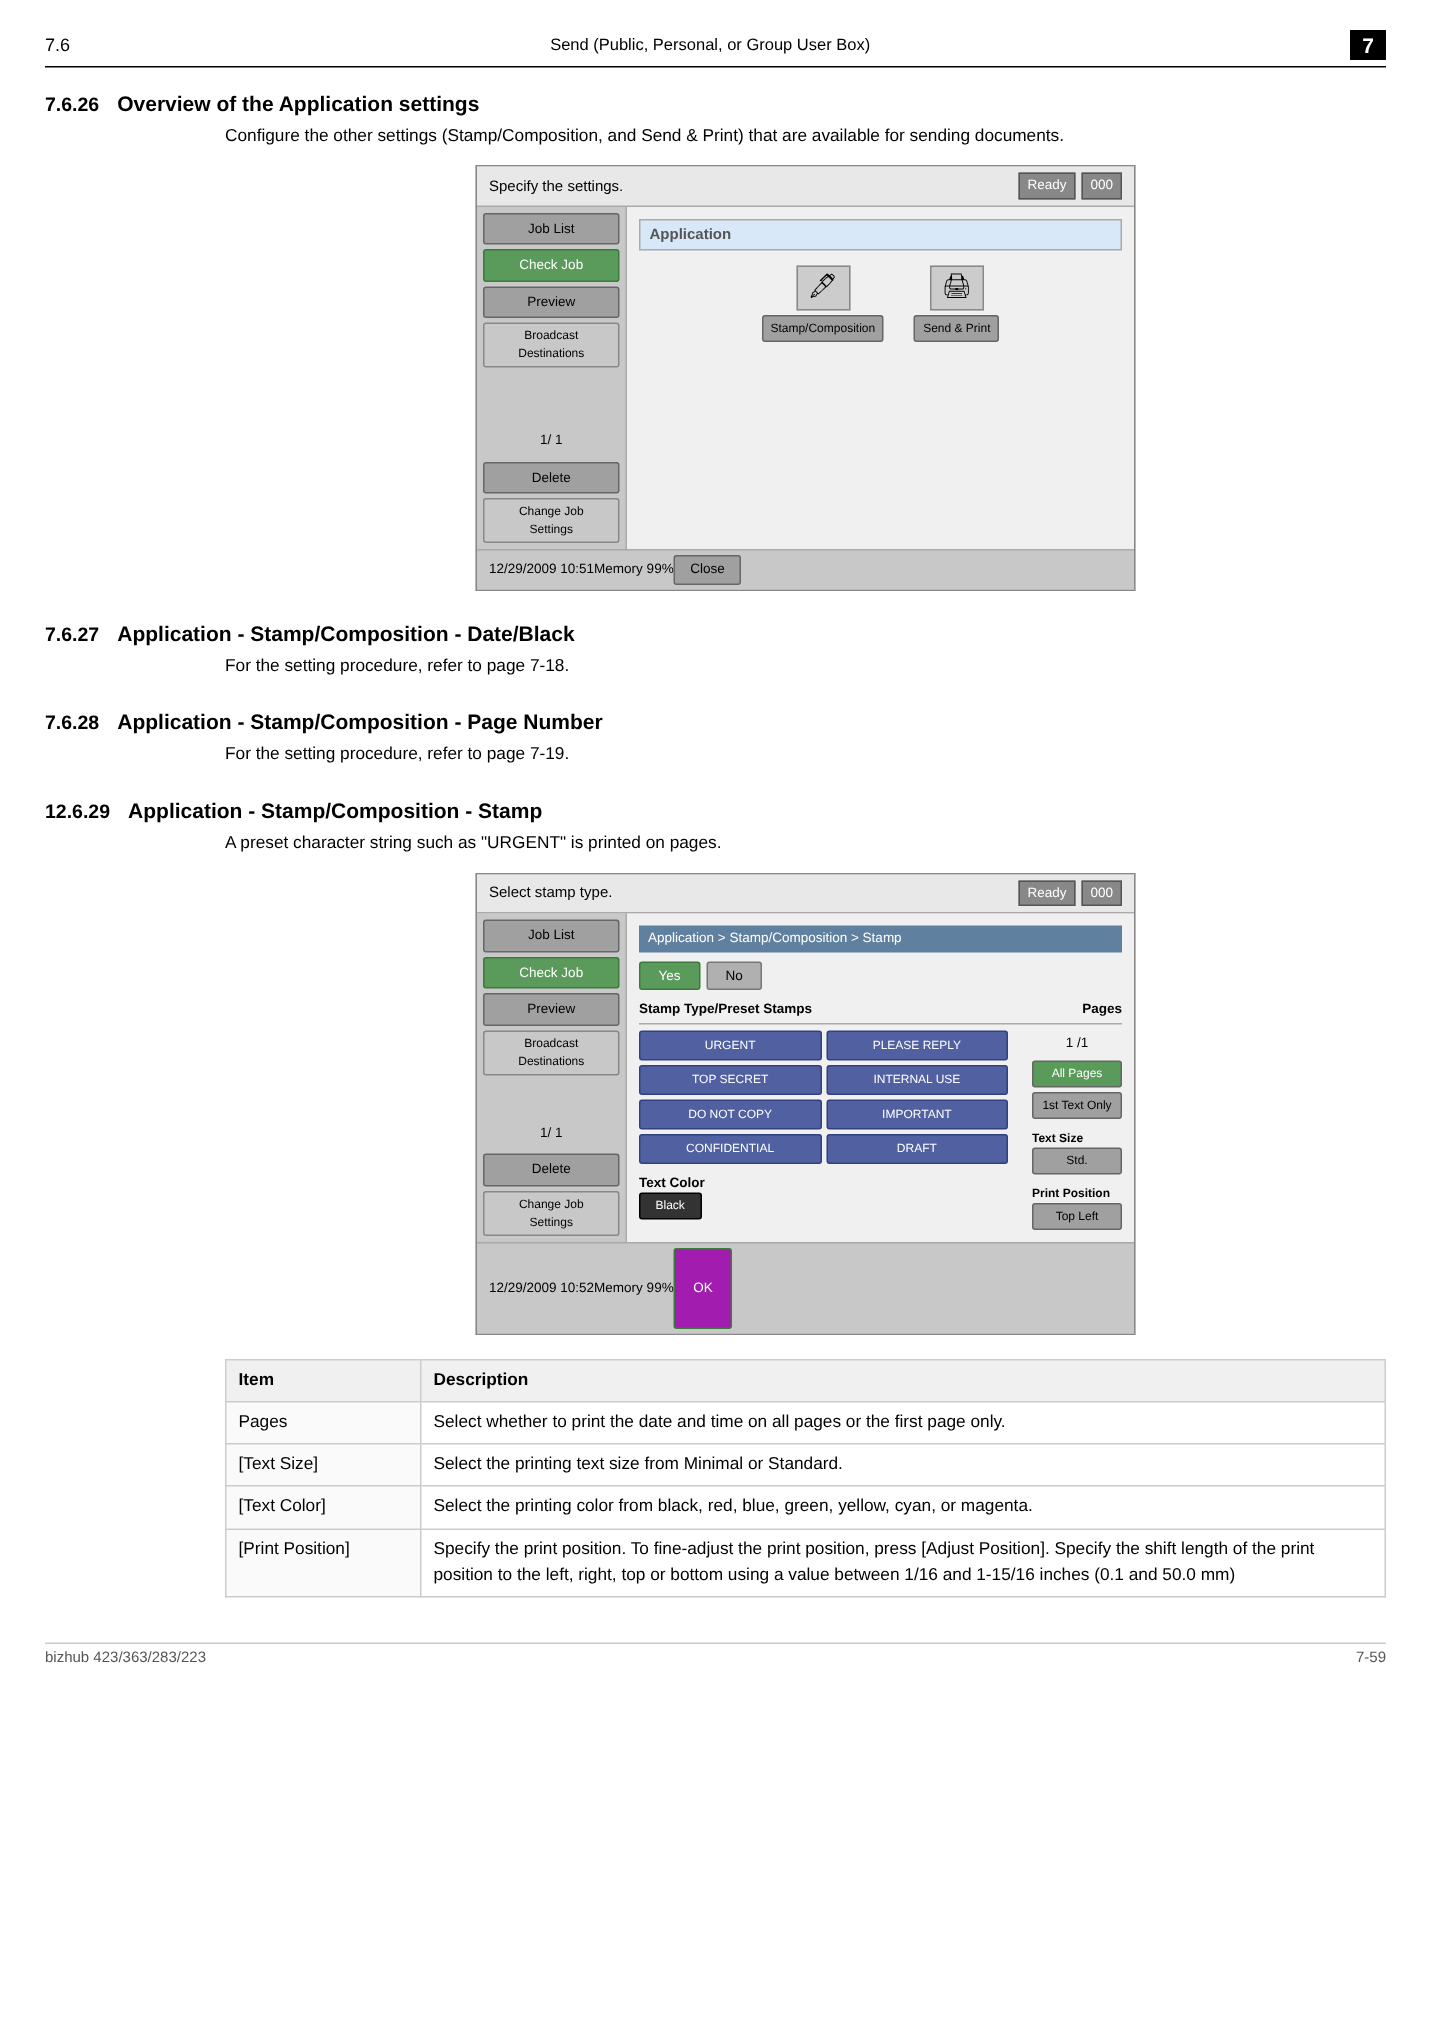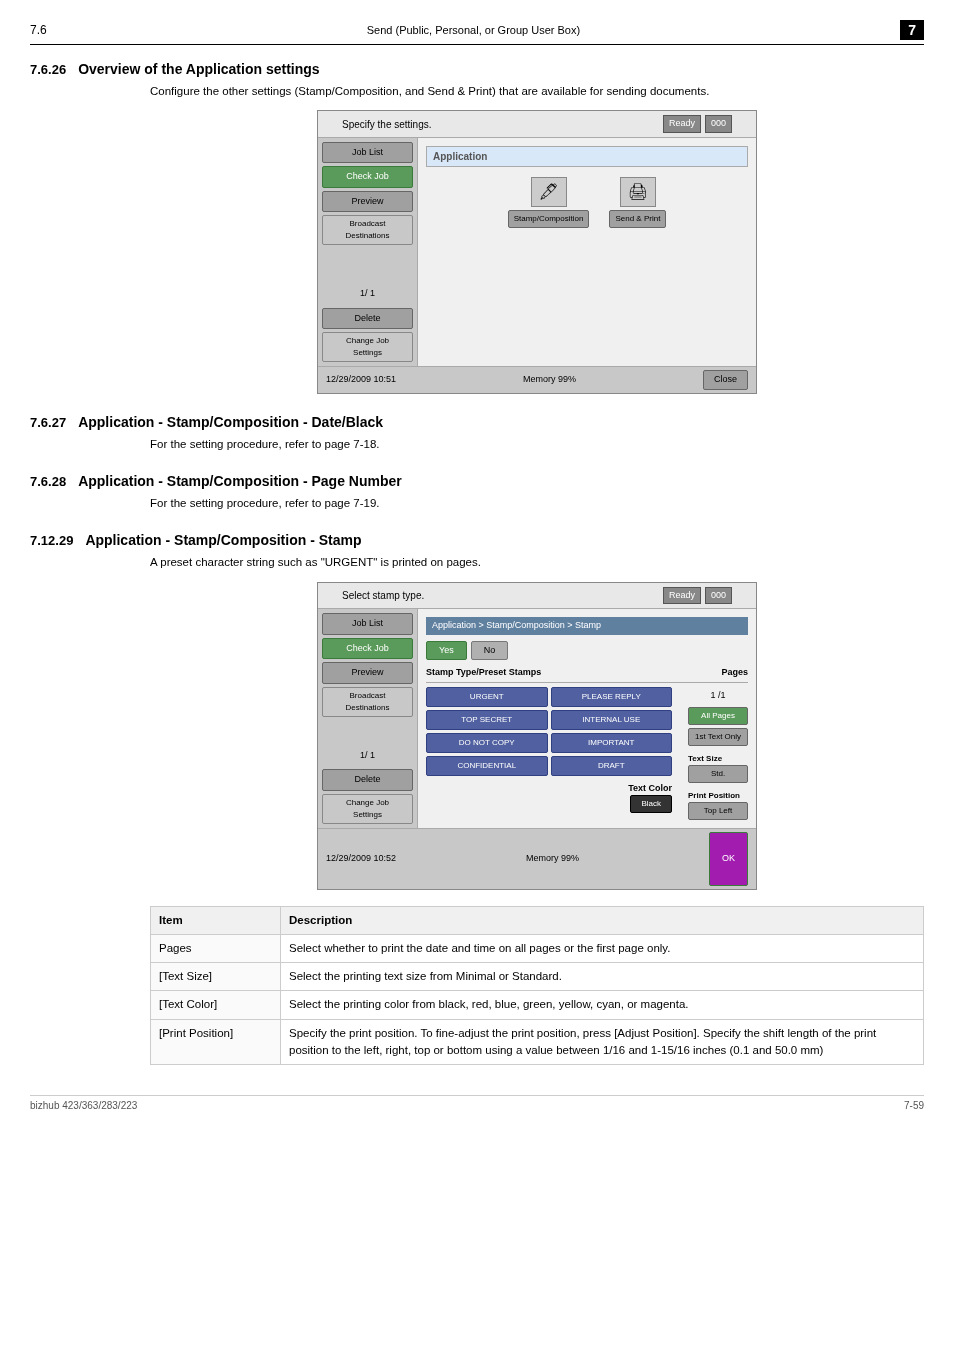--- a/index.html
+++ b/index.html
@@ -49,21 +49,21 @@
     
     .ui-mockup {
       border: 1px solid #888;
       background: #d0d0d0;
       width: 440px;
       margin: 10px auto 16px auto;
       font-size: 10px;
     }
     .ui-top-bar {
       background: #e8e8e8;
-      padding: 4px 24px;
+      padding: 4px 8px;
       display: flex;
       justify-content: space-between;
       align-items: center;
       border-bottom: 1px solid #aaa;
     }
     .ui-top-bar-text { font-size: 10px; }
     .ui-top-bar-right { display: flex; gap: 4px; align-items: center; margin-left: 20px; }
     .ui-status-box {
       background: #888;
       color: #fff;
@@ -149,21 +149,21 @@
     }
     .ui-page-num {
       font-size: 9px;
       text-align: center;
       margin: 6px 0 4px 0;
     }
     .ui-bottom-bar {
       background: #c8c8c8;
       padding: 3px 8px;
       display: flex;
-      justify-content: space-between;
+      justify-content: flex-start;
       align-items: center;
       border-top: 1px solid #aaa;
       font-size: 9px;
     }
     .ui-close-btn {
       background: #a0a0a0;
       border: 1px solid #666;
       padding: 2px 10px;
       font-size: 9px;
       border-radius: 2px;
@@ -380,21 +380,21 @@
 
 <div class="section-heading">
   <span class="section-num">7.6.28</span>
   <span class="section-title">Application - Stamp/Composition - Page Number</span>
 </div>
 <div class="section-body">
   <p>For the setting procedure, refer to page 7-19.</p>
 </div>
 
 <div class="section-heading">
-  <span class="section-num">7.12.29</span>
+  <span class="section-num">12.6.29</span>
   <span class="section-title">Application - Stamp/Composition - Stamp</span>
 </div>
 <div class="section-body">
   <p>A preset character string such as "URGENT" is printed on pages.</p>
 
   <div class="ui-mockup">
     <div class="ui-top-bar">
       <span class="ui-top-bar-text">Select stamp type.</span>
       <div class="ui-top-bar-right">
         <div class="ui-status-box">Ready</div>
@@ -427,21 +427,21 @@
             <div class="stamp-grid">
               <div class="stamp-btn">URGENT</div>
               <div class="stamp-btn">PLEASE REPLY</div>
               <div class="stamp-btn">TOP SECRET</div>
               <div class="stamp-btn">INTERNAL USE</div>
               <div class="stamp-btn">DO NOT COPY</div>
               <div class="stamp-btn">IMPORTANT</div>
               <div class="stamp-btn">CONFIDENTIAL</div>
               <div class="stamp-btn">DRAFT</div>
             </div>
-            <div style="margin-top:6px;text-align:right;">
+            <div style="margin-top:6px;">
               <div class="stamp-text-color-label">Text Color</div>
               <div class="stamp-color-btn">Black</div>
             </div>
           </div>
           <div style="width:8px;"></div>
           <div class="stamp-right-col">
             <div class="stamp-page-num-box">1  /1</div>
             <div class="stamp-page-btn active">All Pages</div>
             <div class="stamp-page-btn">1st Text Only</div>
             <div style="margin-top:4px;">

